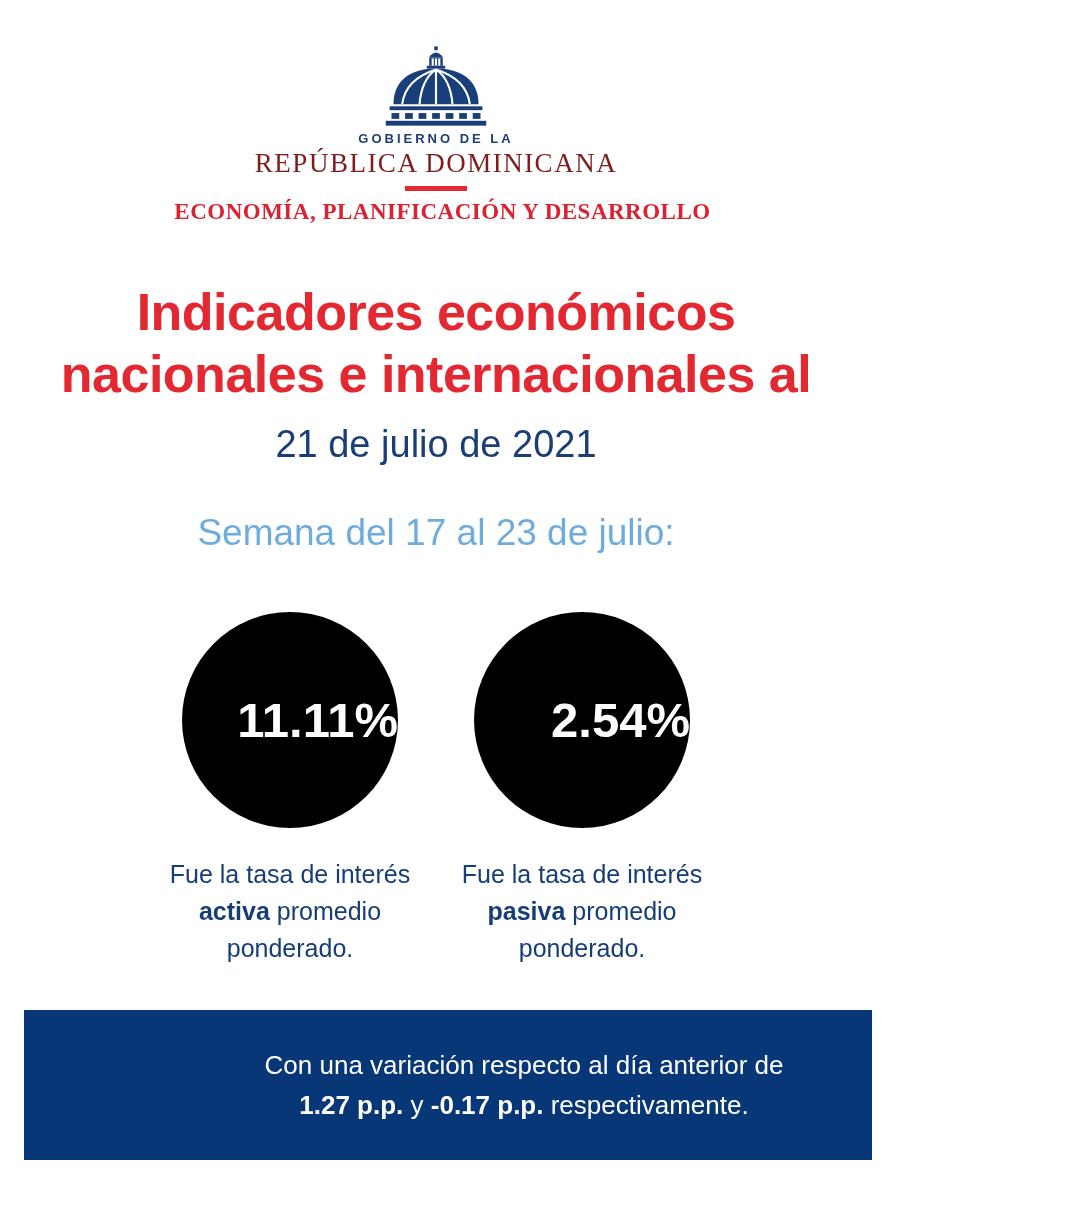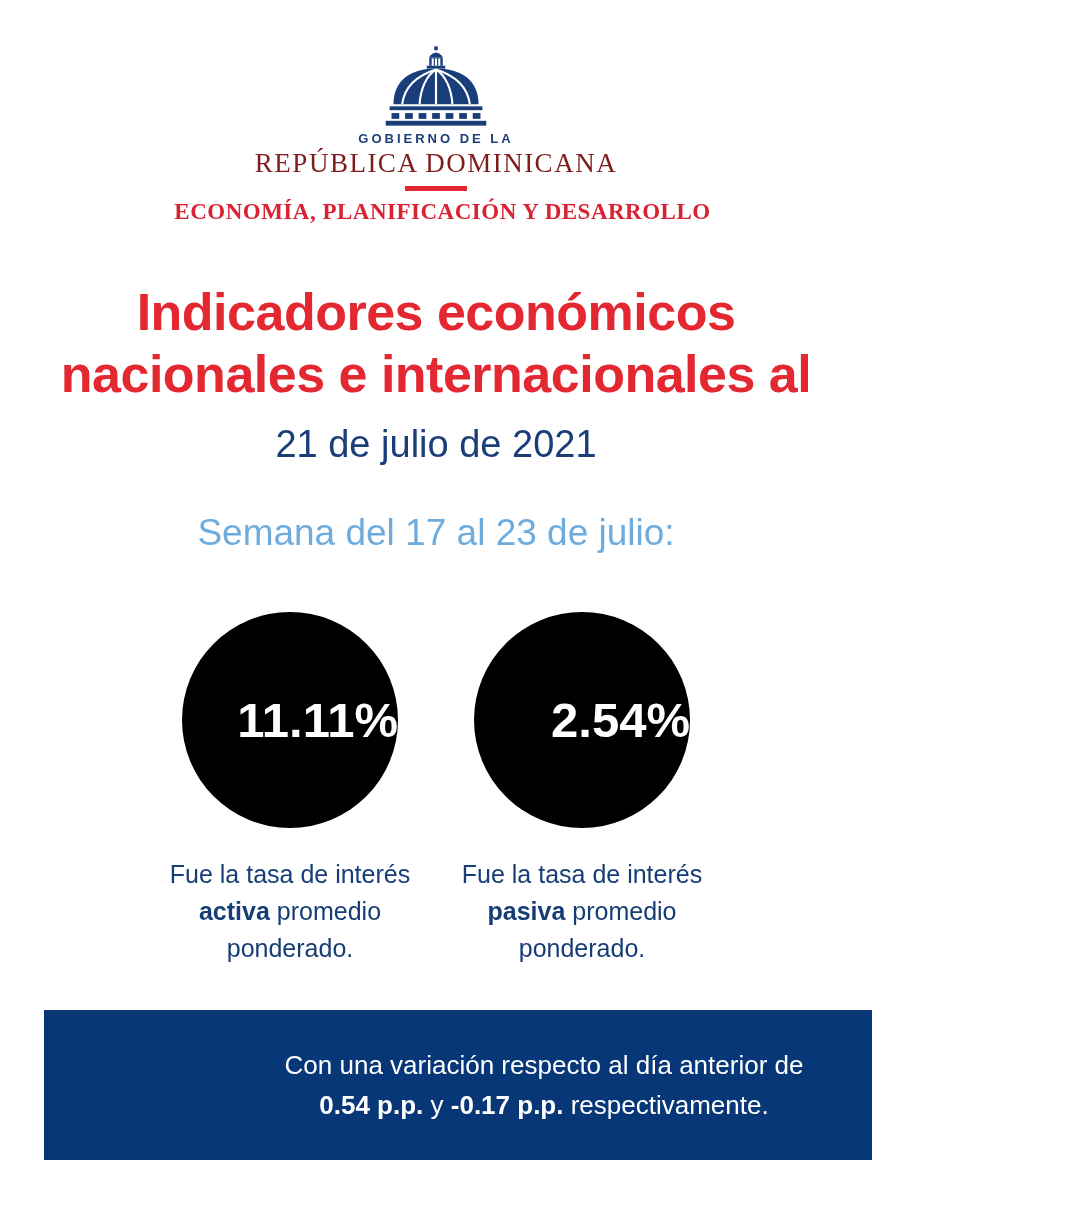--- a/index.html
+++ b/index.html
@@ -99,21 +99,21 @@
     text-align: center;
     color: #173d77;
     font-size: 25px;
     line-height: 37px;
   }
   .indicator-caption b { font-weight: 700; }
 
   
   .footer-banner {
     position: absolute;
-    left: 44px; top: 1010px;
+    left: 24px; top: 1010px;
     width: 1000px; height: 150px;
     background: #083778;
     color: #ffffff;
     display: flex;
     flex-direction: column;
     align-items: center;
     justify-content: center;
     text-align: center;
     font-size: 26px;
     line-height: 40px;
@@ -185,17 +185,17 @@
       </div>
       <div class="indicator-caption">
         <span>Fue la tasa de interés </span><b>pasiva</b><span> promedio ponderado.</span>
       </div>
     </div>
   </div>
 
   <footer class="footer-banner">
     <div>Con una variación respecto al día anterior de</div>
     <div>
-      <b>0.54 p.p.</b><span> y </span><b>-0.17 p.p.</b><span> respectivamente.</span>
+      <b>1.27 p.p.</b><span> y </span><b>-0.17 p.p.</b><span> respectivamente.</span>
     </div>
   </footer>
 
 </div>
 
 </body></html>

